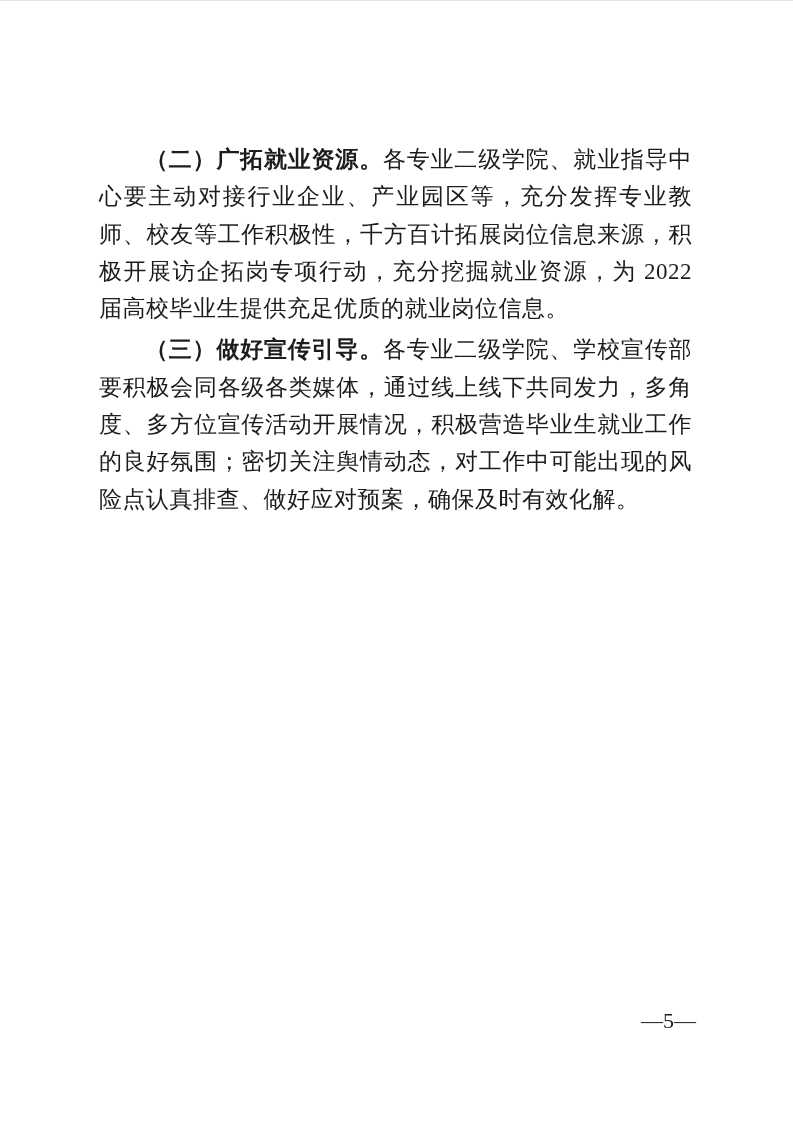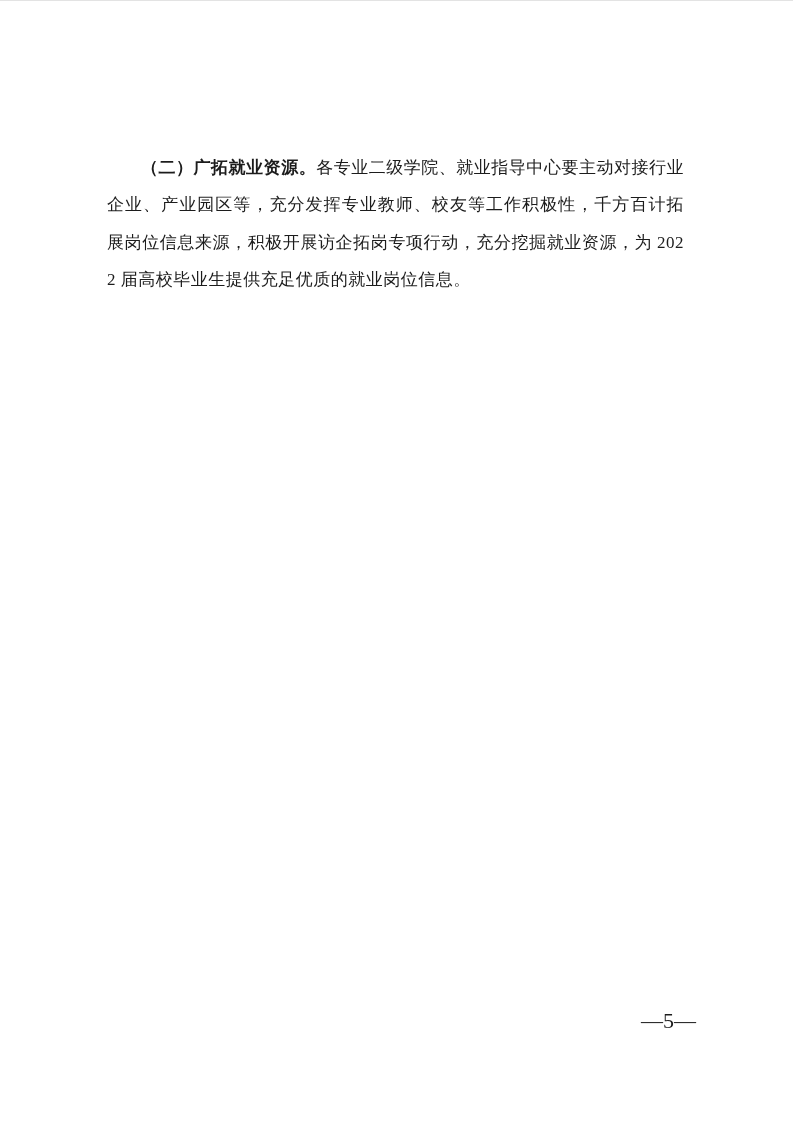--- a/index.html
+++ b/index.html
@@ -17,24 +17,24 @@
     font-family: "Liberation Serif", "DejaVu Serif", serif;
     color: #1c1c1c;
   }
   .body-text {
     position: absolute;
     left: 95px;
     top: 136px;
     width: 601px;
   }
   .para {
-    margin: 12px;
+    margin: 4px;
     padding: 0;
     text-indent: 2em;
-    font-size: 17px;
+    font-size: 23px;
     line-height: 37.3px;
     text-align: justify;
     letter-spacing: 0.5px;
     word-break: break-all;
   }
   .para .head {
     font-weight: 700;
   }
   .page-number {
     position: absolute;
@@ -47,17 +47,18 @@
     font-family: "Liberation Serif", "DejaVu Serif", serif;
   }
 </style>
 </head>
 <body>
 
 <div class="page">
   <div class="body-text">
     <p class="para"><span class="head">（二）广拓就业资源。</span><span>各专业二级学院、就业指导中心要主动对接行业企业、产业园区等，充分发挥专业教师、校友等工作积极性，千方百计拓展岗位信息来源，积极开展访企拓岗专项行动，充分挖掘就业资源，为 2022 届高校毕业生提供充足优质的就业岗位信息。</span></p>
 
+    <p class="para"><span class="head">（三）做好宣传引导。</span><span>各专业二级学院、学校宣传部要积极会同各级各类媒体，通过线上线下共同发力，多角度、多方位宣传活动开展情况，积极营造毕业生就业工作的良好氛围；密切关注舆情动态，对工作中可能出现的风险点认真排查、做好应对预案，确保及时有效化解。</span></p>
 
   </div>
 
   <div class="page-number">—5—</div>
 </div>
 
 </body></html>

